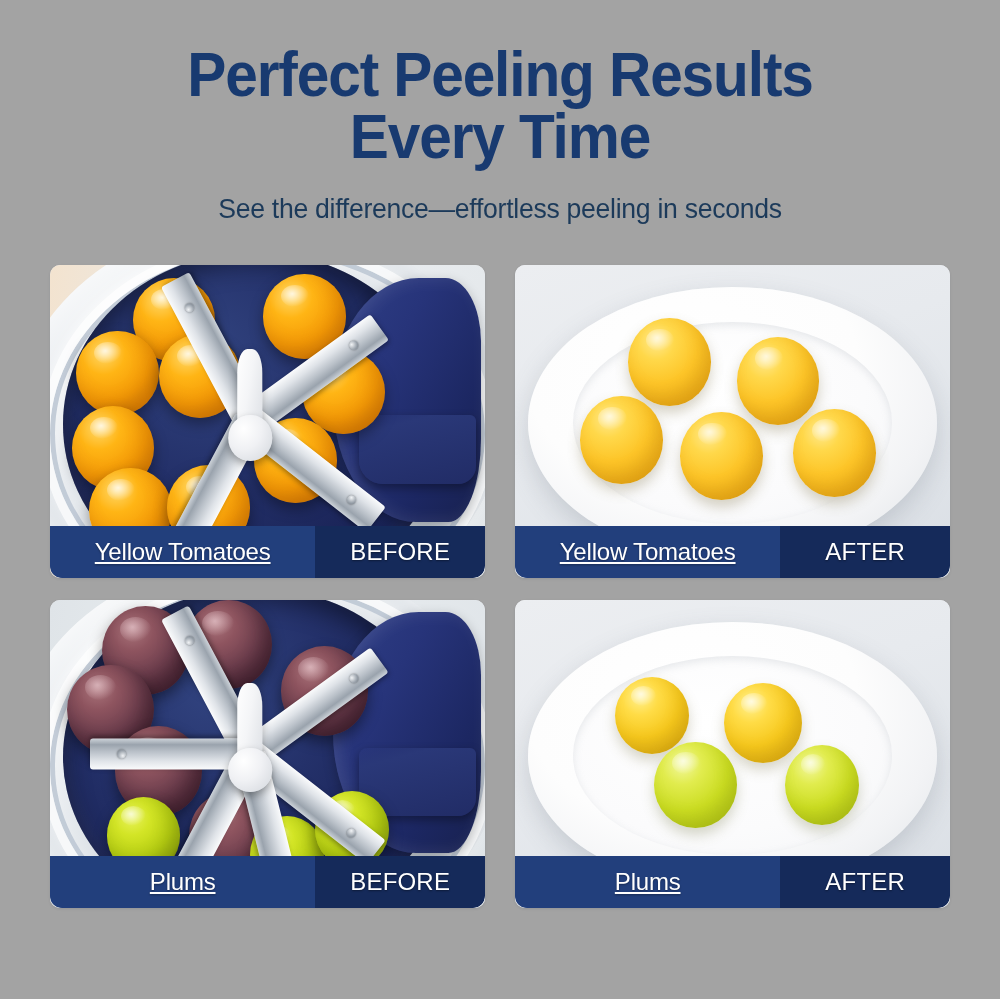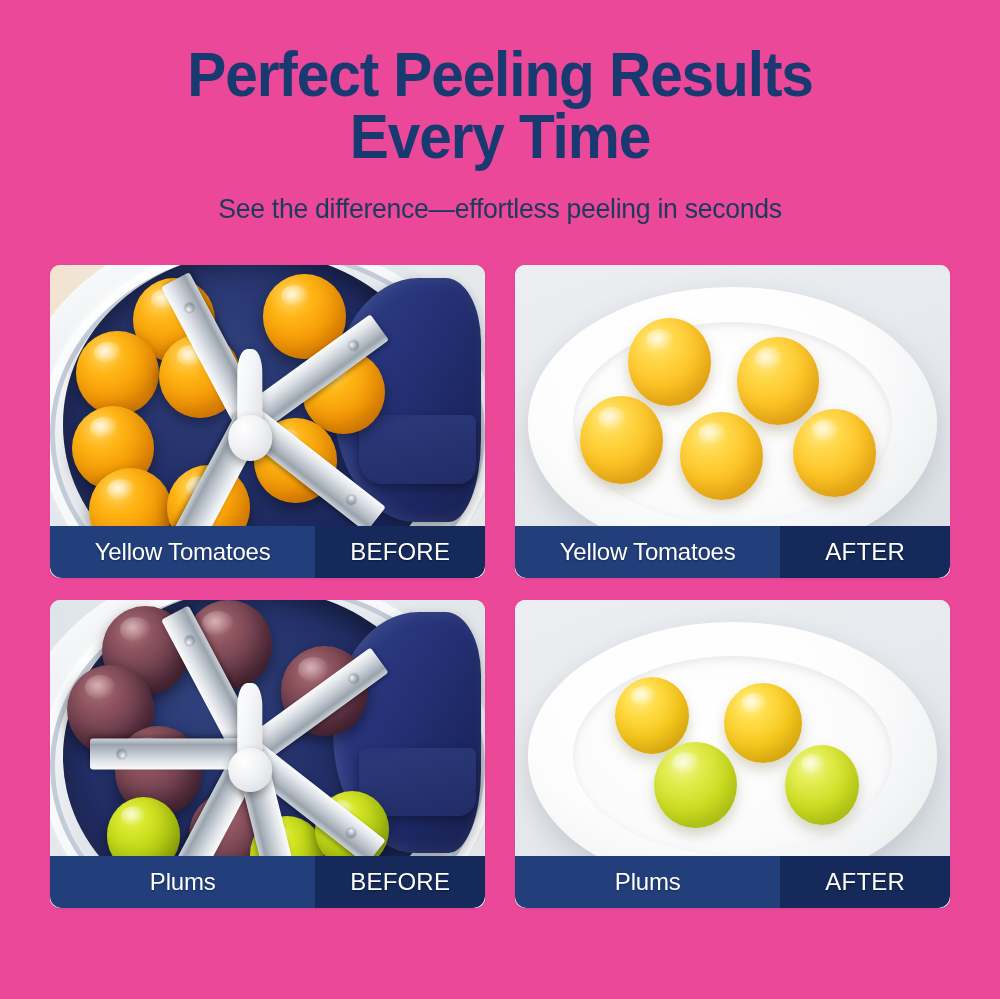--- a/index.html
+++ b/index.html
@@ -10,21 +10,21 @@
     width: 1000px;
     height: 999px;
     background: #f6f6f4;
     font-family: "Liberation Sans", sans-serif;
     overflow: hidden;
   }
   .page {
     position: relative;
     width: 1000px;
     height: 999px;
-    background: #ec4899;
+    background: #a3a3a3;
   }
 
   
   .header {
     position: absolute;
     left: 0;
     top: 44px;
     width: 1000px;
     text-align: center;
   }
@@ -90,20 +90,21 @@
     flex: 0 0 61%;
     background: #223f7c;
     display: flex;
     align-items: center;
     justify-content: center;
     color: #ffffff;
     font-size: 24px;
     font-weight: 400;
     letter-spacing: -0.2px;
     text-shadow: 0 1px 2px rgba(0,0,0,0.35);
+    text-decoration: underline;
   }
   .label-stage {
     flex: 1 1 auto;
     background: #152a5a;
     display: flex;
     align-items: center;
     justify-content: center;
     color: #ffffff;
     font-size: 24px;
     font-weight: 400;

